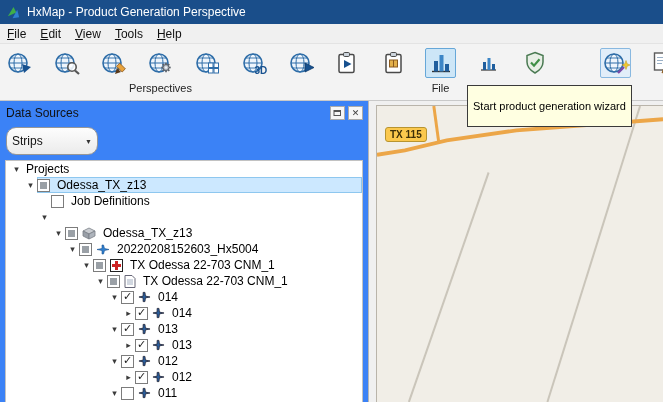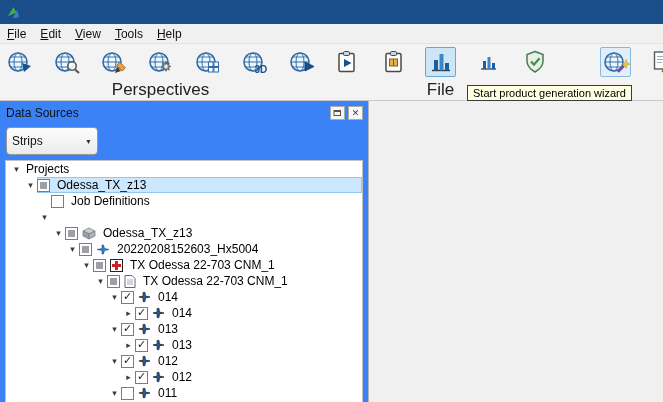--- a/index.html
+++ b/index.html
@@ -17,37 +17,37 @@
 
   .toolbar { height:57px; background:#f3f3f3; border-bottom:1px solid #c9c9c9;
              display:flex; align-items:stretch; padding:2px 4px 0 4px; position:relative; }
   .tb-group { display:flex; flex-direction:column; }
   .tb-group.gap { margin-left:36px; }
   .tb-row { display:flex; align-items:center; gap:16px; height:34px; }
   .tb-btn { width:31px; height:30px; display:flex; align-items:center; justify-content:center;
             border:1px solid transparent; border-radius:2px; }
   .tb-btn.selected { background:#cde6f7; border-color:#66a7d8; }
   .tb-btn.hover { background:#e2eef9; border-color:#88b8e0; }
-  .tb-label { font-size:17px; color:#222; text-align:center; padding-top:2px; }
+  .tb-label { font-size:11px; color:#222; text-align:center; padding-top:2px; }
   .tb-label.right { text-align:right; padding-right:2px; }
   .tb-sep { width:1px; background:#d6d6d6; margin:4px 7px; }
   .tooltip { position:absolute; left:467px; top:41px; background:#ffffe1; color:#000;
-             border:1px solid #3a3a3a; font-size:11px; padding:1px 5px; white-space:nowrap; z-index:30; }
+             border:1px solid #3a3a3a; font-size:11px; padding:14px 5px; white-space:nowrap; z-index:30; }
 
   .main { display:flex; height:301px; }
   .left-panel { width:369px; display:flex; flex-direction:column;
                 border-right:1px solid #b5b5b5; background:#3b82f6; }
   .panel-header { height:22px; display:flex; align-items:center; padding:2px 5px 0 6px; font-size:12px; color:#111; }
   .panel-title { flex:1; }
   .dock-btn { width:15px; height:14px; border:1px solid #ababab; background:#f7f7f7;
               display:flex; align-items:center; justify-content:center; font-size:9px;
               color:#444; margin-left:3px; }
   .filter-row { padding:4px 6px 5px 6px; }
   .combo { width:92px; height:21px; background:linear-gradient(#fdfdfd,#ebebeb);
-           border:1px solid #979797; border-radius:4px; display:flex; align-items:center;
+           border:1px solid #979797; border-radius:10px; display:flex; align-items:center;
            font-size:12px; padding:13px 5px; color:#111; }
   .combo .arrow { margin-left:auto; font-size:7px; color:#333; }
 
   .tree-wrap { flex:1; margin:0 5px; background:#fff; border:1px solid #c2c2c2;
                border-bottom:none; overflow:hidden; font-size:12px; color:#000; }
   .tree-row { height:16px; display:flex; align-items:center; white-space:nowrap; }
   .t-indent { flex:none; height:1px; }
   .t-arrow { width:13px; flex:none; font-size:9px; color:#3a3a3a; text-align:center; line-height:16px; }
   .row-content { display:flex; align-items:center; flex:1; height:16px; }
   .row-content.selected { background:#cce8ff; box-shadow:inset 0 0 0 1px #8ec7ef; }
@@ -72,20 +72,21 @@
 </head>
 <body>
 
 <div class="titlebar">
   <span class="app-icon">
     <svg width="15" height="15" viewBox="0 0 16 16">
       <polygon points="2,12 8,2 11,8" fill="#3fae49"></polygon>
       <polygon points="7,14 12,5 14,13" fill="#2f7fd0"></polygon>
     </svg>
   </span>
+  <span>HxMap - Product Generation Perspective</span>
 </div>
 
 <div class="menubar" id="menubar">
     <span class="menu-item">File</span>
     <span class="menu-item">Edit</span>
     <span class="menu-item">View</span>
     <span class="menu-item">Tools</span>
     <span class="menu-item">Help</span>
   </div>
 
@@ -472,14 +473,23 @@
                 <polygon points="1,6.5 5.5,5.5 5.5,1.5 7.5,1.5 8,5.5 13,6.5 8,7.5 7.5,11.5 5.5,11.5 5.5,7.5" fill="#2a5f9e" stroke="#1a1a2a" stroke-width="0.8"></polygon>
               </svg>
             </span>
             <span class="t-label">011</span>
           </span>
         </div>
       </div>
   </div>
 
   <div class="right-area">
+    <div class="map">
+      <svg viewBox="0 0 287 267" preserveAspectRatio="none">
+        <line x1="112" y1="60" x2="32" y2="267" stroke="#cac5ba" stroke-width="2"></line>
+        <line x1="264" y1="0" x2="171" y2="267" stroke="#cac5ba" stroke-width="2"></line>
+        <polyline points="0,44 28,40 70,31 140,22 287,12" stroke="#eca648" stroke-width="3.5" fill="none"></polyline>
+        <polyline points="57,0 62,33" stroke="#eca648" stroke-width="3" fill="none"></polyline>
+      </svg>
+      <span class="road-badge">TX 115</span>
+    </div>
   </div>
 </div>
 
 </body></html>

